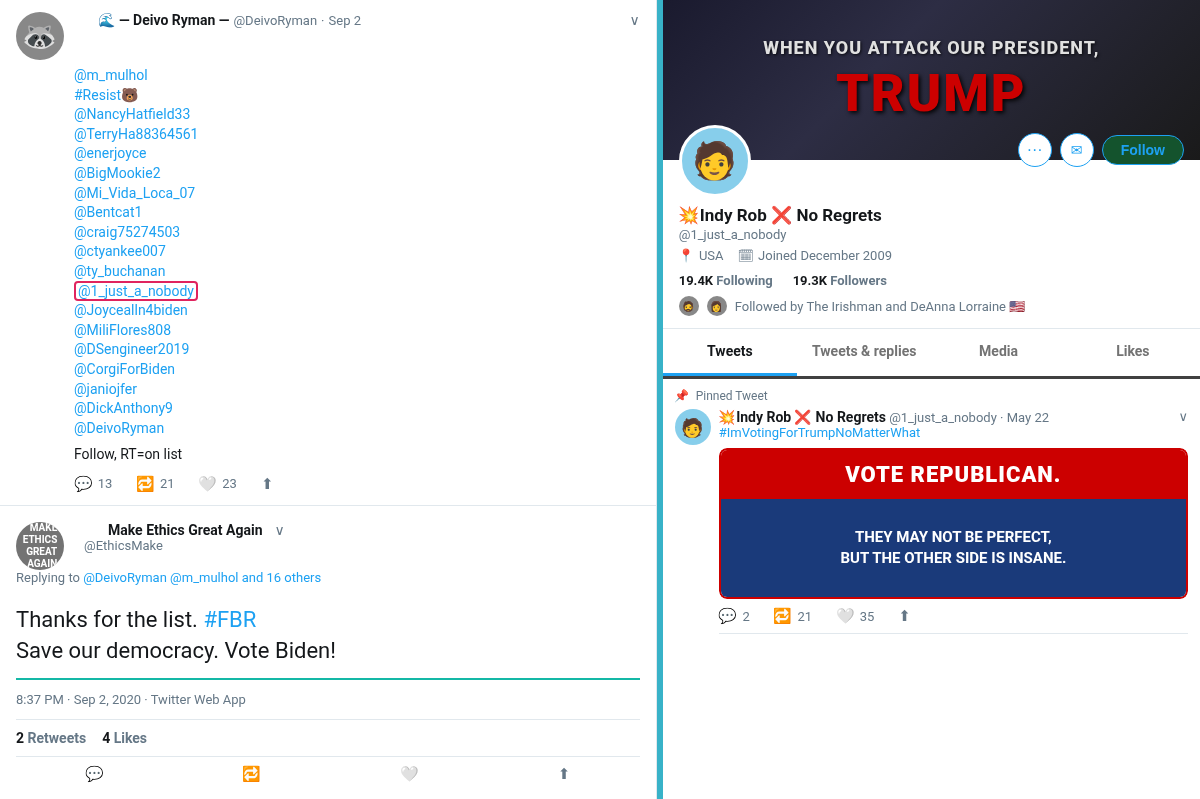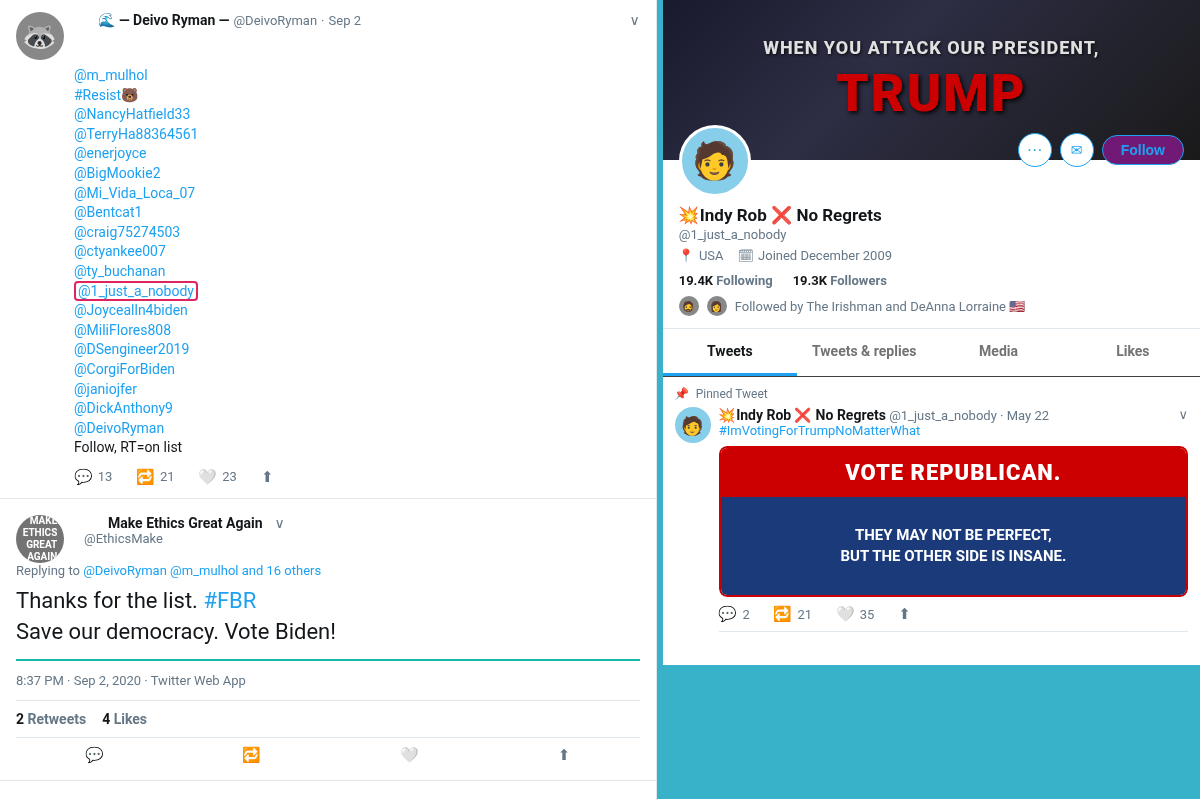--- a/index.html
+++ b/index.html
@@ -155,21 +155,21 @@
 
     .main-tweet-header {
       display: flex;
       align-items: flex-start;
       gap: 10px;
     }
 
     .replying-to {
       color: #657786;
       font-size: 13px;
-      margin-bottom: 8px;
+      margin-bottom: 20px;
     }
 
     .replying-to a {
       color: #1da1f2;
       text-decoration: none;
     }
 
     .main-tweet-text {
       font-size: 22px;
       color: #14171a;
@@ -209,21 +209,21 @@
 
     .main-tweet-actions {
       display: flex;
       justify-content: space-around;
       margin-top: 8px;
     }
 
     
     .right-panel {
       width: 540px;
-      height: 665px;
+      height: 799px;
       background: #fff;
       overflow: hidden;
       display: flex;
       flex-direction: column;
     }
 
     .profile-banner {
       width: 100%;
       height: 160px;
       background: linear-gradient(135deg, #1a1a2e 0%, #2d2d44 40%, #1a1a1a 100%);
@@ -318,21 +318,21 @@
       display: flex;
       align-items: center;
       justify-content: center;
       font-size: 14px;
     }
 
     .btn-follow {
       padding: 6px 18px;
       border-radius: 20px;
       border: 1px solid #1da1f2;
-      background: #701a75;
+      background: #14532d;
       color: #1da1f2;
       font-weight: bold;
       font-size: 14px;
       cursor: pointer;
     }
 
     .profile-name {
       font-size: 17px;
       font-weight: bold;
       color: #14171a;
@@ -396,21 +396,21 @@
       background: #888;
       display: inline-flex;
       align-items: center;
       justify-content: center;
       font-size: 10px;
     }
 
     
     .profile-tabs {
       display: flex;
-      border-bottom: 1px solid #404040;
+      border-bottom: 3px solid #404040;
     }
 
     .profile-tab {
       flex: 1;
       padding: 14px 8px;
       text-align: center;
       font-size: 14px;
       font-weight: bold;
       color: #737373;
       cursor: pointer;
@@ -554,21 +554,21 @@
       <div><span class="mention">@ctyankee007</span></div>
       <div><span class="mention">@ty_buchanan</span></div>
       <div><span class="mention-highlighted">@1_just_a_nobody</span></div>
       <div><span class="mention">@Joycealln4biden</span></div>
       <div><span class="mention">@MiliFlores808</span></div>
       <div><span class="mention">@DSengineer2019</span></div>
       <div><span class="mention">@CorgiForBiden</span></div>
       <div><span class="mention">@janiojfer</span></div>
       <div><span class="mention">@DickAnthony9</span></div>
       <div><span class="mention">@DeivoRyman</span></div>
-      <div style="margin-top:0;">Follow, RT=on list</div>
+      <div style="margin-top:7px;">Follow, RT=on list</div>
     </div>
     <div class="tweet-actions">
       <div class="action-btn">
         <span class="action-icon">💬</span>
         <span>13</span>
       </div>
       <div class="action-btn">
         <span class="action-icon">🔁</span>
         <span>21</span>
       </div>

